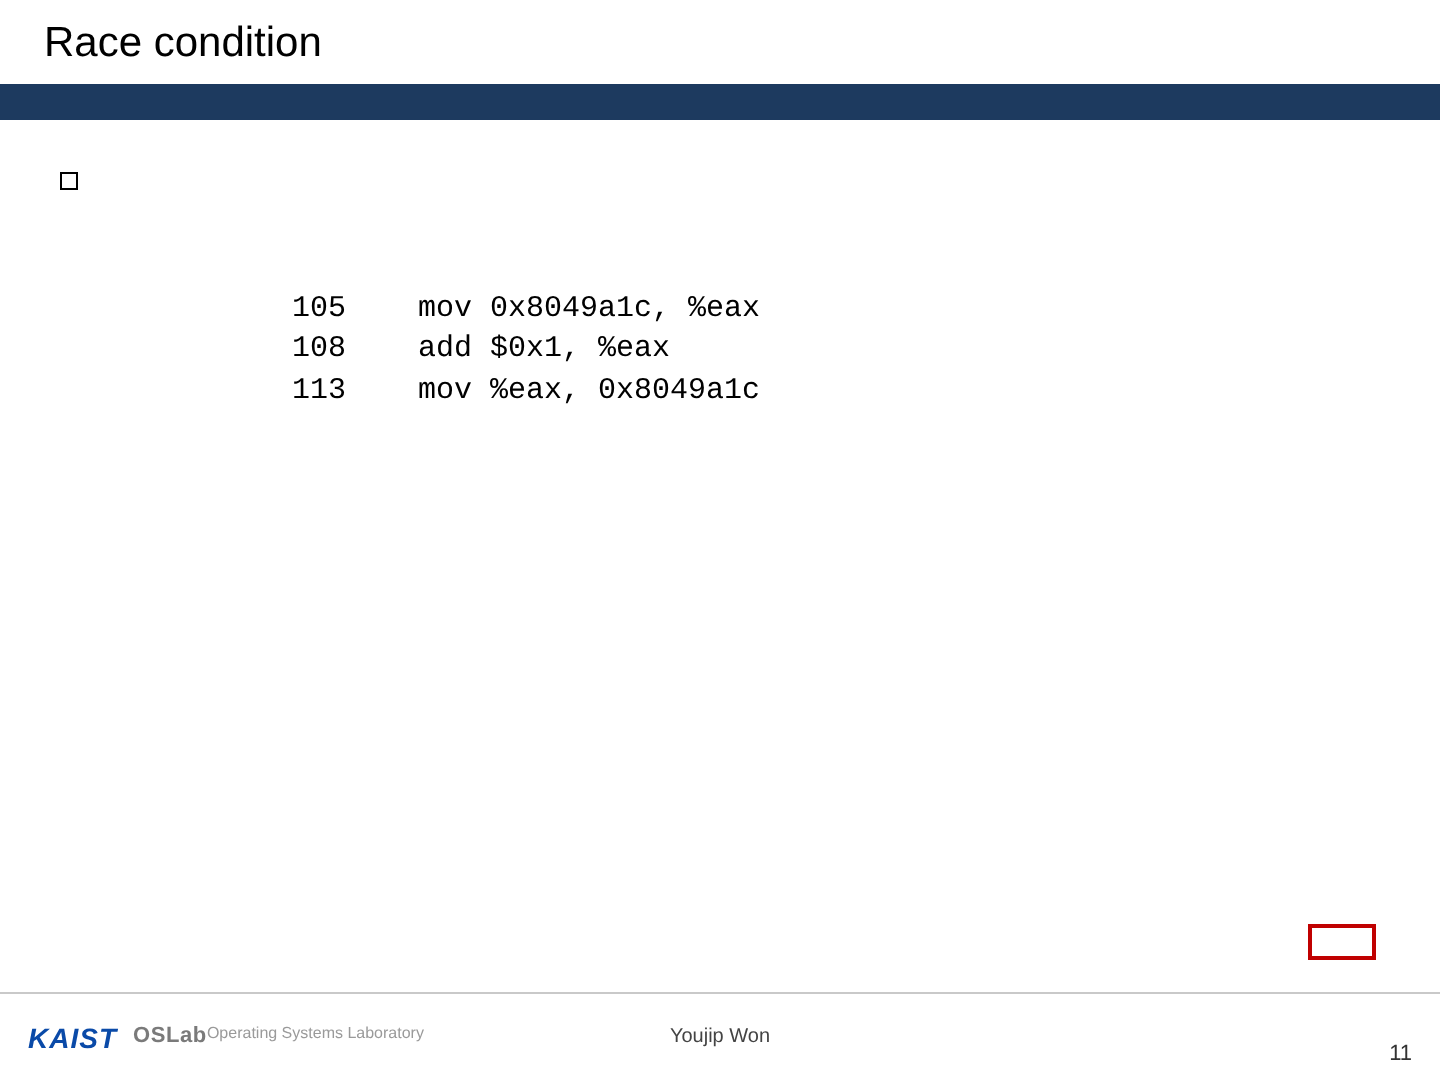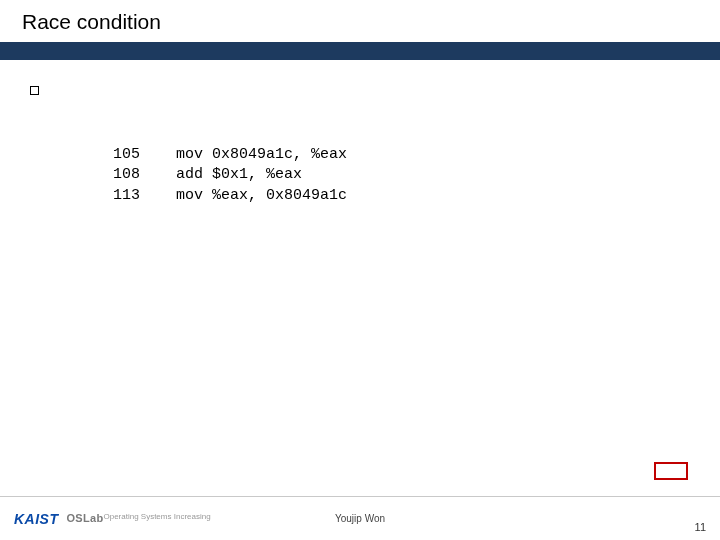--- a/index.html
+++ b/index.html
@@ -54,21 +54,21 @@
     transform: rotate(45deg);
     margin-right: 12px;
     flex-shrink: 0;
   }
   .sub-text {
     font-size: 15px;
     color: #000;
   }
   .code-block {
     margin-top: 50px;
-    margin-left: 83px;
+    margin-left: 116px;
     font-family: "Courier New", monospace;
     font-size: 15px;
     line-height: 1.35;
     white-space: pre;
     color: #000;
   }
   .red-box {
     position: absolute;
     right: 32px;
     bottom: 60px;
@@ -144,18 +144,18 @@
 <span>113</span>    <span>mov %eax, 0x8049a1c</span></div>
 </div>
 
 <div class="red-box"></div>
 
 <div class="footer">
   <div class="logo-group">
     <span class="kaist">KAIST</span>
     <span class="oslab">
       <span class="oslab-top">OSLab</span>
-      <span class="oslab-bot">Operating Systems Increasing</span>
+      <span class="oslab-bot">Operating Systems Laboratory</span>
     </span>
   </div>
   <div class="footer-center">Youjip Won</div>
   <div class="page-num">11</div>
 </div>
 
 </body></html>

